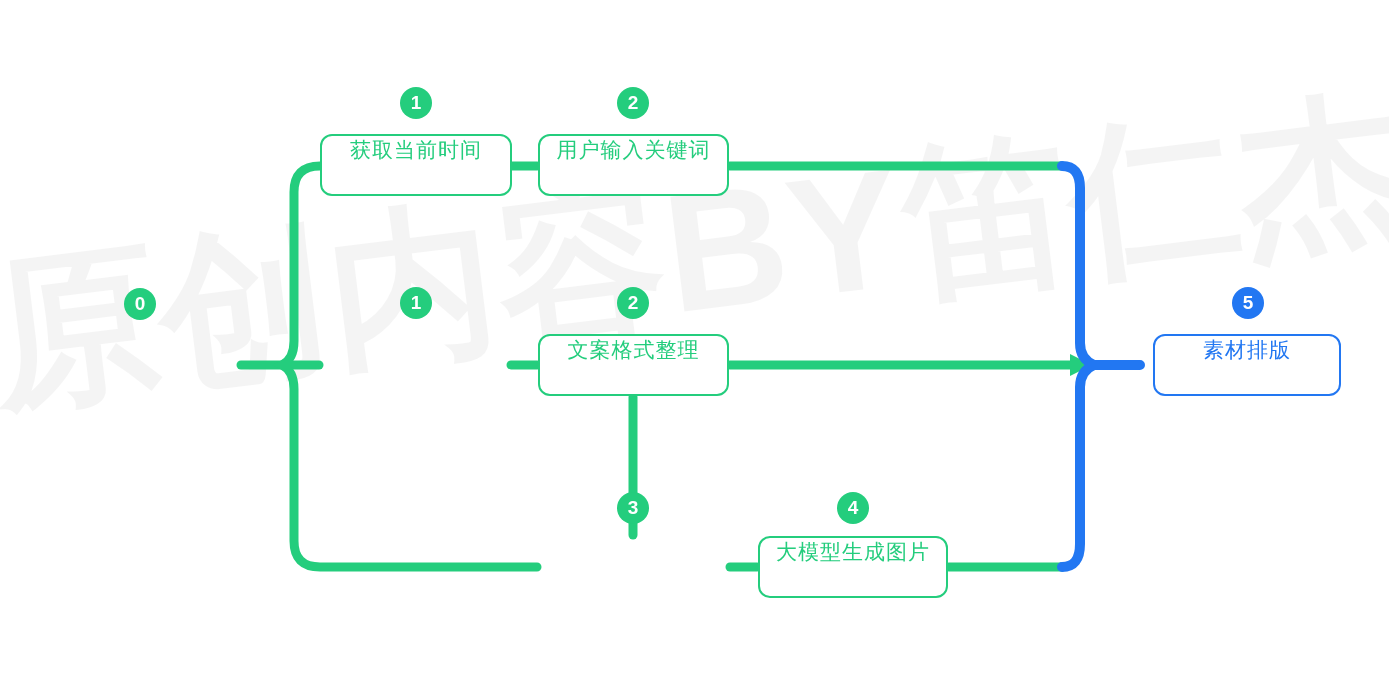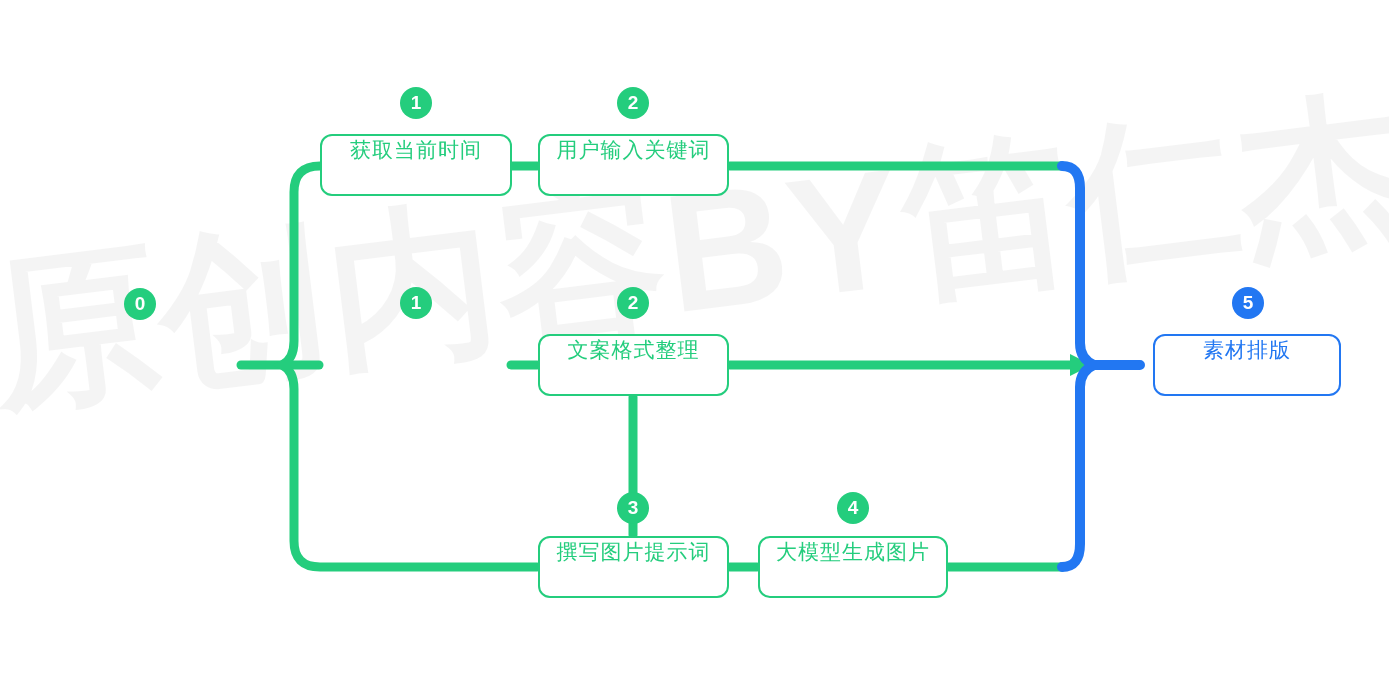--- a/index.html
+++ b/index.html
@@ -97,23 +97,20 @@
 
   <div class="node" style="left:538px;top:134px;width:191px">
     <span>用户输入关键词</span>
   </div>
 
 
   <div class="node" style="left:538px;top:334px;width:191px">
     <span>文案格式整理</span>
   </div>
 
-  <div class="node" style="left:538px;top:536px;width:191px">
-    <span>撰写图片提示词</span>
-  </div>
 
   <div class="node" style="left:758px;top:536px;width:190px">
     <span>大模型生成图片</span>
   </div>
 
   <div class="node blue" style="left:1153px;top:334px;width:188px">
     <span>素材排版</span>
   </div>
 
 </div>

